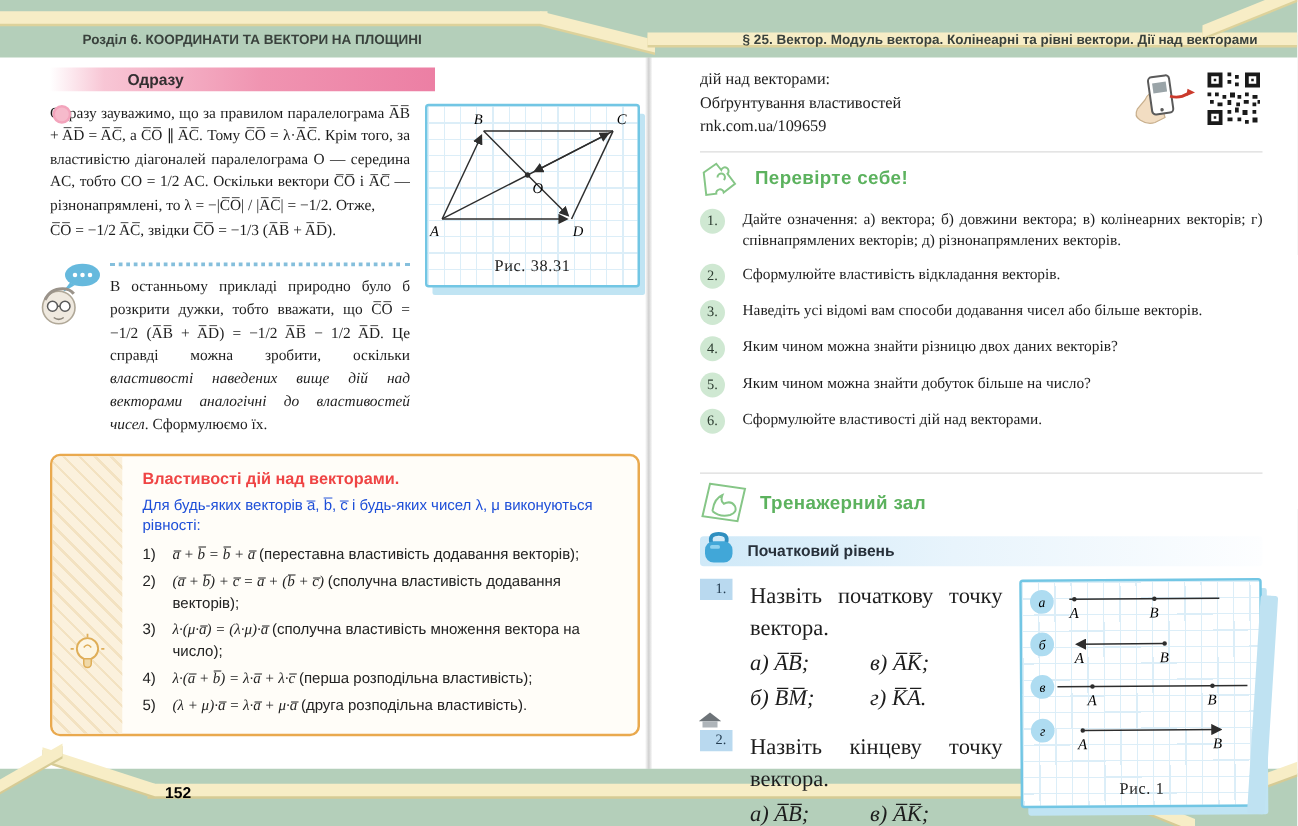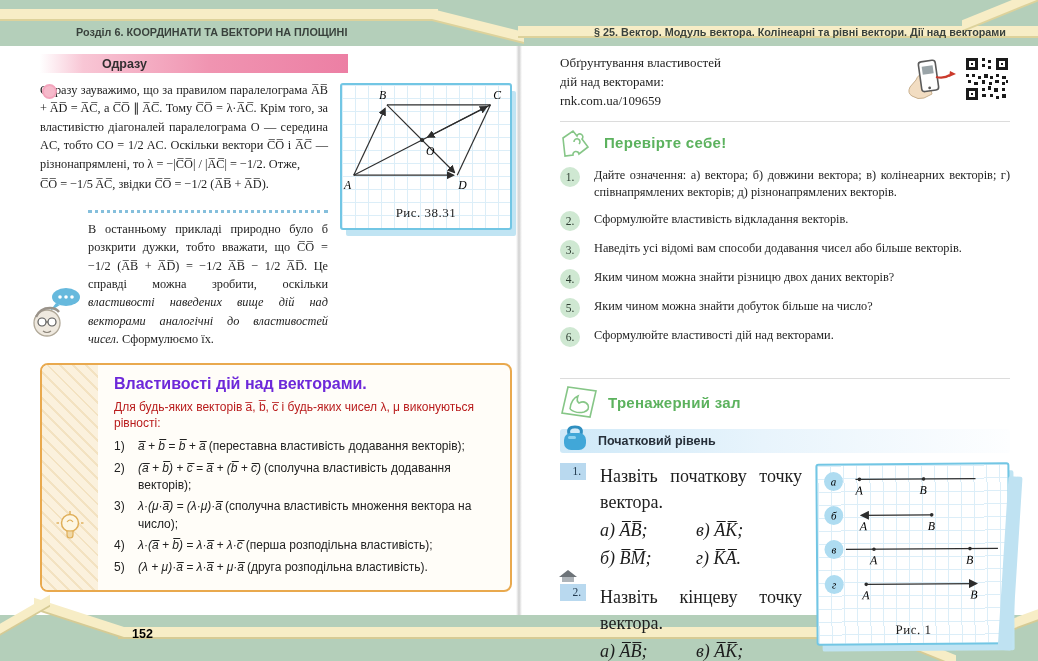--- a/index.html
+++ b/index.html
@@ -15,21 +15,21 @@
   .r2 { top:9px; left:432px; width:92px; transform:skewY(14deg); transform-origin:left top; }
   .r3 { top:26px; left:518px; right:0; }
   .r4 { top:2px; right:-14px; width:90px; transform:skewY(-22deg); }
   .band-bottom .ribbon { box-shadow:0 2px 0 #d6cb95; }
   .r5 { top:12px; left:118px; width:772px; }
   .r6 { top:12px; left:34px; width:90px; transform:skewY(18deg); transform-origin:right top; }
   .r7 { top:0; left:-20px; width:70px; transform:skewY(-30deg); }
   .r8 { top:12px; left:886px; width:70px; transform:skewY(22deg); transform-origin:left top; }
   .r9 { top:6px; right:-18px; width:100px; transform:skewY(-20deg); }
   .hdr { position:absolute; top:26px; font-family:"Liberation Sans", sans-serif; font-size:10.8px; font-weight:bold; color:#39413c; white-space:nowrap; }
-  .hdr-left { left:44px;padding-left:32px; }
+  .hdr-left { left:34px;padding-left:32px; }
   .hdr-right { right:32px; }
   .page-num { position:absolute; top:12px; font-family:"Liberation Sans", sans-serif; font-weight:bold; font-size:12.5px; color:#000000; }
   .pn-left { left:132px; } .pn-right { right:125px;margin-left:28px; }
   .gutter { position:absolute; top:46px; bottom:46px; left:516px; width:6px; background:linear-gradient(90deg, rgba(0,0,0,0) 0%, rgba(120,120,120,.35) 50%, rgba(0,0,0,0) 100%); }
 
   
   .page-left { position:absolute; left:40px; top:54px; width:472px; }
   .pink-bar { width:308px; height:19px; background:linear-gradient(90deg,#ffffff 0%,#f8c6d5 14%,#f094b1 55%,#ec7fa4 100%); display:flex; align-items:center; }
   .pink-bar span { font-family:"Liberation Sans", sans-serif; font-weight:bold; font-size:12.5px; color:#332f31; padding-left:62px; }
   .serif { font-size:12.3px; line-height:1.5; color:#1d1d1d; text-align:justify; }
@@ -38,36 +38,36 @@
   .example-flow { margin-top:6px; }
   .fig-card { float:right; width:172px; margin:2px 0 4px 12px; position:relative; }
   .card { background:#fff; border:2px solid #72c6e4; border-radius:3px;
           background-image:repeating-linear-gradient(#dceef8 0 1px, transparent 1px 13px),
                            repeating-linear-gradient(90deg,#dceef8 0 1px, transparent 1px 13px);
           box-shadow:5px 7px 0 -1px #c0e4f3; }
   .card::after { content:""; position:absolute; right:-9px; top:12px; bottom:-8px; width:14px; background:#bfe2f2; transform:rotate(4deg); z-index:-1; border-radius:2px; }
   .fig-caption { font-size:13px; text-align:center; color:#1d1d1d; padding:1px 0 5px; letter-spacing:.5px; }
   .para3 { margin-top:2px; }
 
-  .hint { display:flex; margin-top:14px;align-items:flex-end; }
+  .hint { display:flex; margin-top:14px; }
   .thinker { width:58px; flex:0 0 58px; margin-left:-10px; }
   .hint-body { flex:1; }
   .dotted { border-top:3px dotted #85bfdc; margin:2px 0 7px; }
   .hint-body p { font-size:12.3px; }
   .hint-body i { }
 
   .prop-box { position:relative; margin-top:14px; border:2px solid #e9a94e; border-radius:8px; background:#fffdf8; padding:10px 12px 10px 72px; min-height:208px; }
   .prop-strip { position:absolute; left:0; top:0; bottom:0; width:56px; border-radius:6px 0 0 6px; background:#fbf1dd;
                 background-image:repeating-linear-gradient(45deg, #f3e2c1 0 2px, transparent 2px 9px); }
   .bulb { position:absolute; left:14px; bottom:42px; }
-  .prop-title { font-family:"Liberation Sans", sans-serif; font-weight:bold; font-size:16px; color:#6d28d9; margin-bottom:6px; }
-  .prop-intro { font-family:"Liberation Sans", sans-serif; font-size:12px; color:#b91c1c; line-height:1.4; margin-bottom:6px; }
+  .prop-title { font-family:"Liberation Sans", sans-serif; font-weight:bold; font-size:13px; color:#ef4444; margin-bottom:6px; }
+  .prop-intro { font-family:"Liberation Sans", sans-serif; font-size:12px; color:#1d4ed8; line-height:1.4; margin-bottom:6px; }
   .prop-row { display:grid; grid-template-columns:24px 1fr; font-size:12px; line-height:1.45; margin-bottom:4px; color:#222; }
   .prop-row .pnum { font-family:"Liberation Sans", sans-serif; }
-  .prop-row .pformula { font-family:Liberation Sans, sans-serif; font-style:italic; }
+  .prop-row .pformula { font-family:Liberation Serif, serif; font-style:italic; }
   .prop-row .pnote { font-family:"Liberation Sans", sans-serif; font-style:normal; }
 
   
   .page-right { position:absolute; left:560px; top:54px; width:450px; }
   .qr-block { display:flex; justify-content:space-between; align-items:flex-start; }
   .qr-text { font-size:13px; line-height:1.45; color:#1d1d1d; }
   .qr-icons { display:flex; align-items:center; gap:6px; margin-top:2px; }
 
   .sec-head { display:flex; align-items:center; gap:10px; border-top:1px solid #dcdcdc; padding-top:6px; margin-top:10px; }
   .sec-title { font-family:"Liberation Sans", sans-serif; font-weight:bold; font-size:15px; color:#5cb25e; letter-spacing:.3px; }
@@ -150,21 +150,21 @@
             <text x="38" y="14" font-size="12" font-style="italic">B</text>
             <text x="155" y="14" font-size="12" font-style="italic">C</text>
             <text x="2" y="106" font-size="12" font-style="italic">A</text>
             <text x="119" y="106" font-size="12" font-style="italic">D</text>
             <text x="86" y="71" font-size="12" font-style="italic">O</text>
           </svg>
           <div class="fig-caption">Рис. 38.31</div>
         </div>
       </div>
       <p>Одразу зауважимо, що за правилом паралелограма A̅B̅ + A̅D̅ = A̅C̅, а C̅O̅ ∥ A̅C̅. Тому C̅O̅ = λ·A̅C̅. Крім того, за властивістю діагоналей паралелограма O — середина AC, тобто CO = 1/2 AC. Оскільки вектори C̅O̅ і A̅C̅ — різнонапрямлені, то λ = −|C̅O̅| / |A̅C̅| = −1/2. Отже,</p>
-      <p class="para3">C̅O̅ = −1/5 A̅C̅, звідки C̅O̅ = −1/2 (A̅B̅ + A̅D̅).</p>
+      <p class="para3">C̅O̅ = −1/2 A̅C̅, звідки C̅O̅ = −1/3 (A̅B̅ + A̅D̅).</p>
     </div>
 
     <div class="hint">
       <div class="thinker">
         <svg width="56" height="60" viewBox="0 0 56 60">
           <ellipse cx="36" cy="12" rx="14" ry="9" fill="#66b9dd"></ellipse>
           <path d="M26 18 L20 26 L30 20 z" fill="#66b9dd"></path>
           <circle cx="30" cy="12" r="1.8" fill="#fff"></circle>
             <circle cx="36" cy="12" r="1.8" fill="#fff"></circle>
             <circle cx="42" cy="12" r="1.8" fill="#fff"></circle>
@@ -216,22 +216,22 @@
         <span class="pnum">5)</span>
         <span><span class="pformula">(λ + μ)·a̅ = λ·a̅ + μ·a̅</span> <span class="pnote">(друга розподільна властивість).</span></span>
       </div>
     </div>
   </div>
 
   <div class="page-right">
 
     <div class="qr-block">
       <div class="qr-text">
+        <div>дій над векторами:</div>
         <div>Обґрунтування властивостей</div>
-        <div>дій над векторами:</div>
         <div>rnk.com.ua/109659</div>
       </div>
       <div class="qr-icons">
         <svg width="52" height="44" viewBox="0 0 52 44">
           <path d="M4 30 q-3 6 2 9 q6 4 12 2 l8-4 -6-22 q-8 2-10 8 z" fill="#f2ddc2" stroke="#c9b08e" stroke-width="1"></path>
           <rect x="14" y="4" width="17" height="30" rx="3" transform="rotate(-8 22 19)" fill="#fff" stroke="#5a5a5a" stroke-width="1.6"></rect>
           <rect x="17" y="9" width="11" height="8" transform="rotate(-8 22 19)" fill="#9aa4a8"></rect>
           <circle cx="22" cy="31" r="1.4" transform="rotate(-8 22 19)" fill="#5a5a5a"></circle>
           <path d="M30 20 q8 2 14 -2" fill="none" stroke="#cb3a2c" stroke-width="2.2"></path>
           <path d="M44 14 l6 3 -7 3 z" fill="#cb3a2c"></path>

